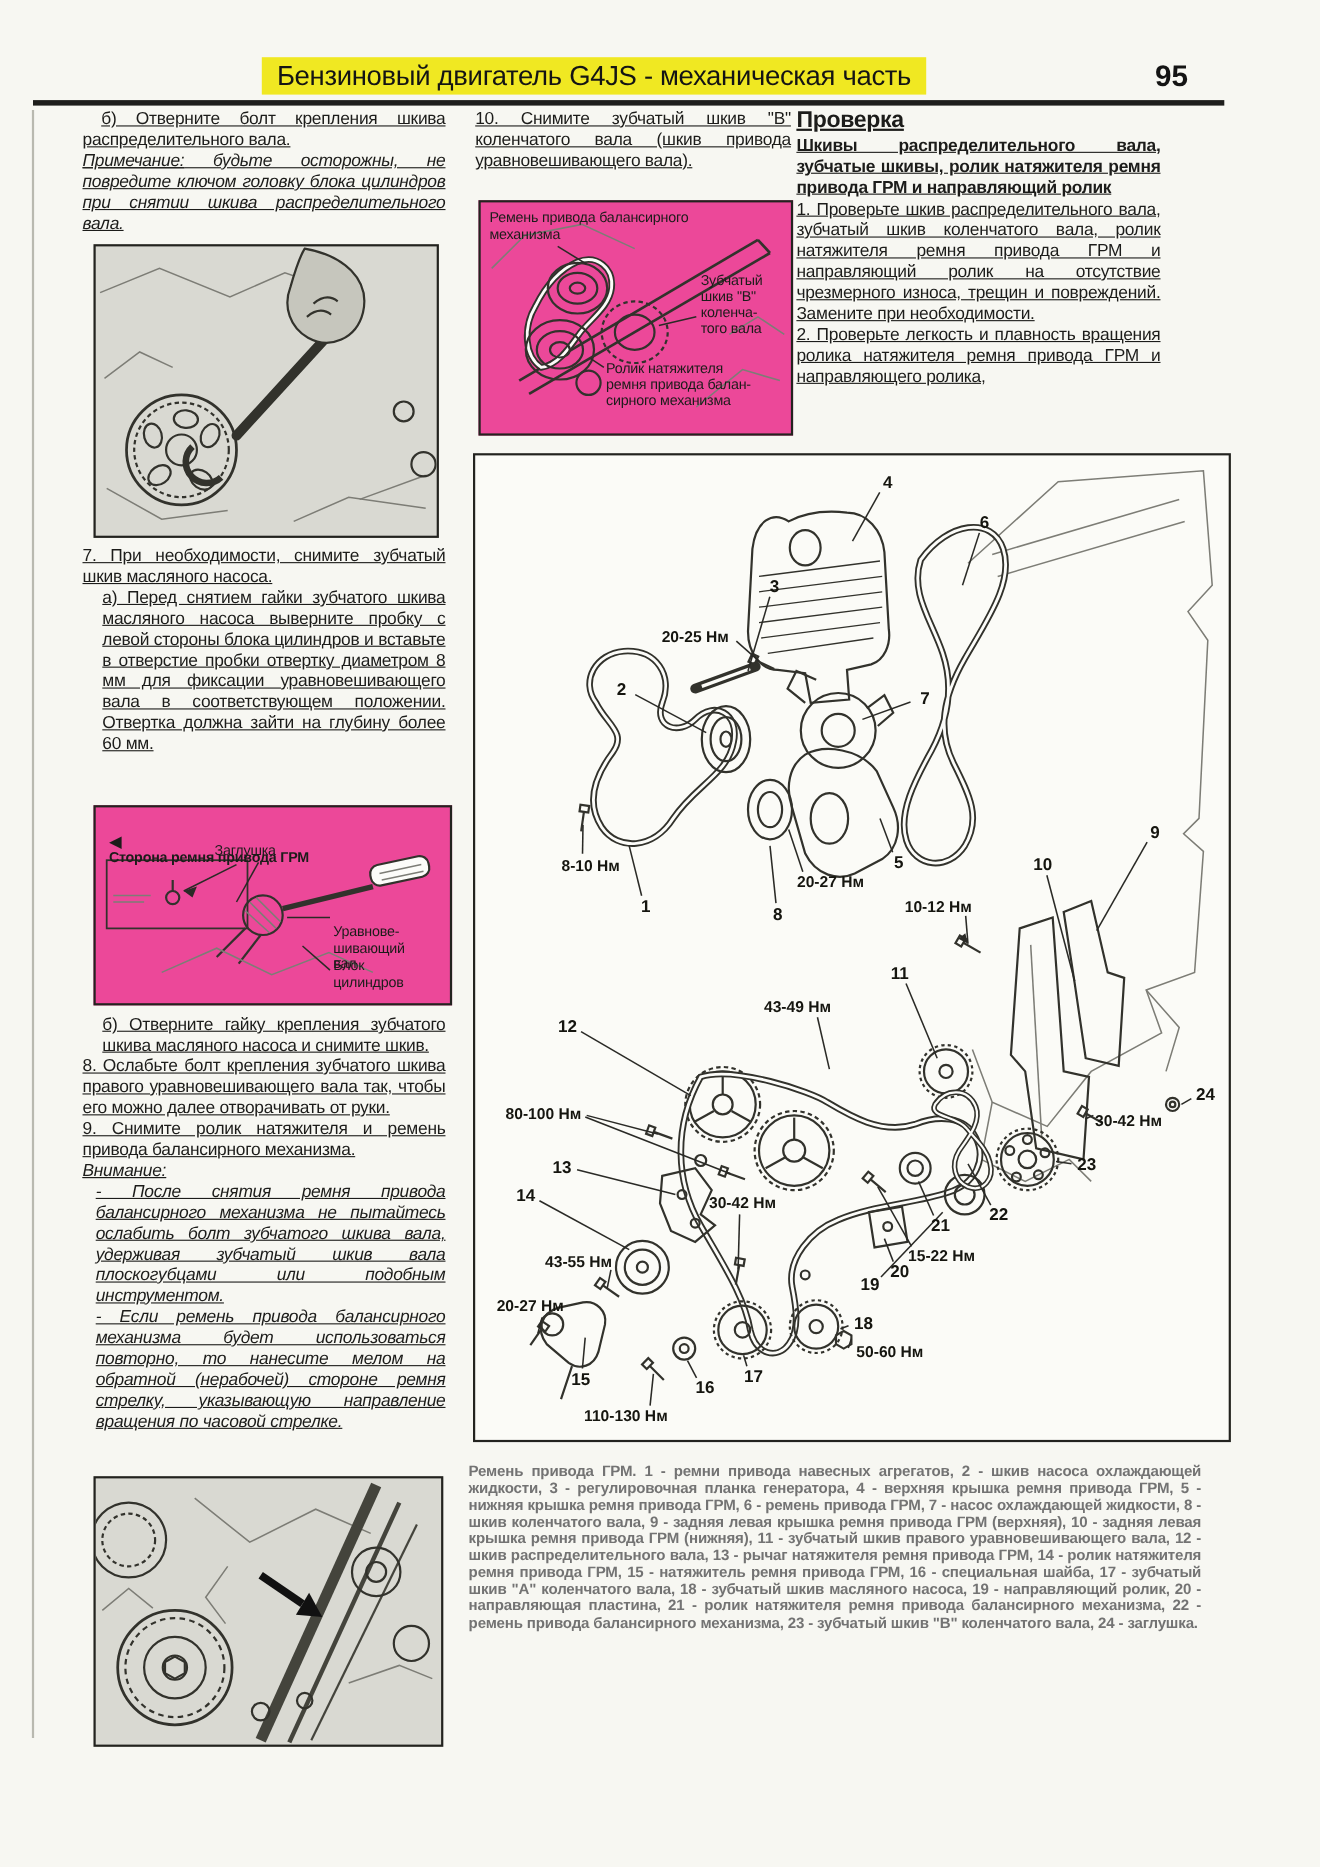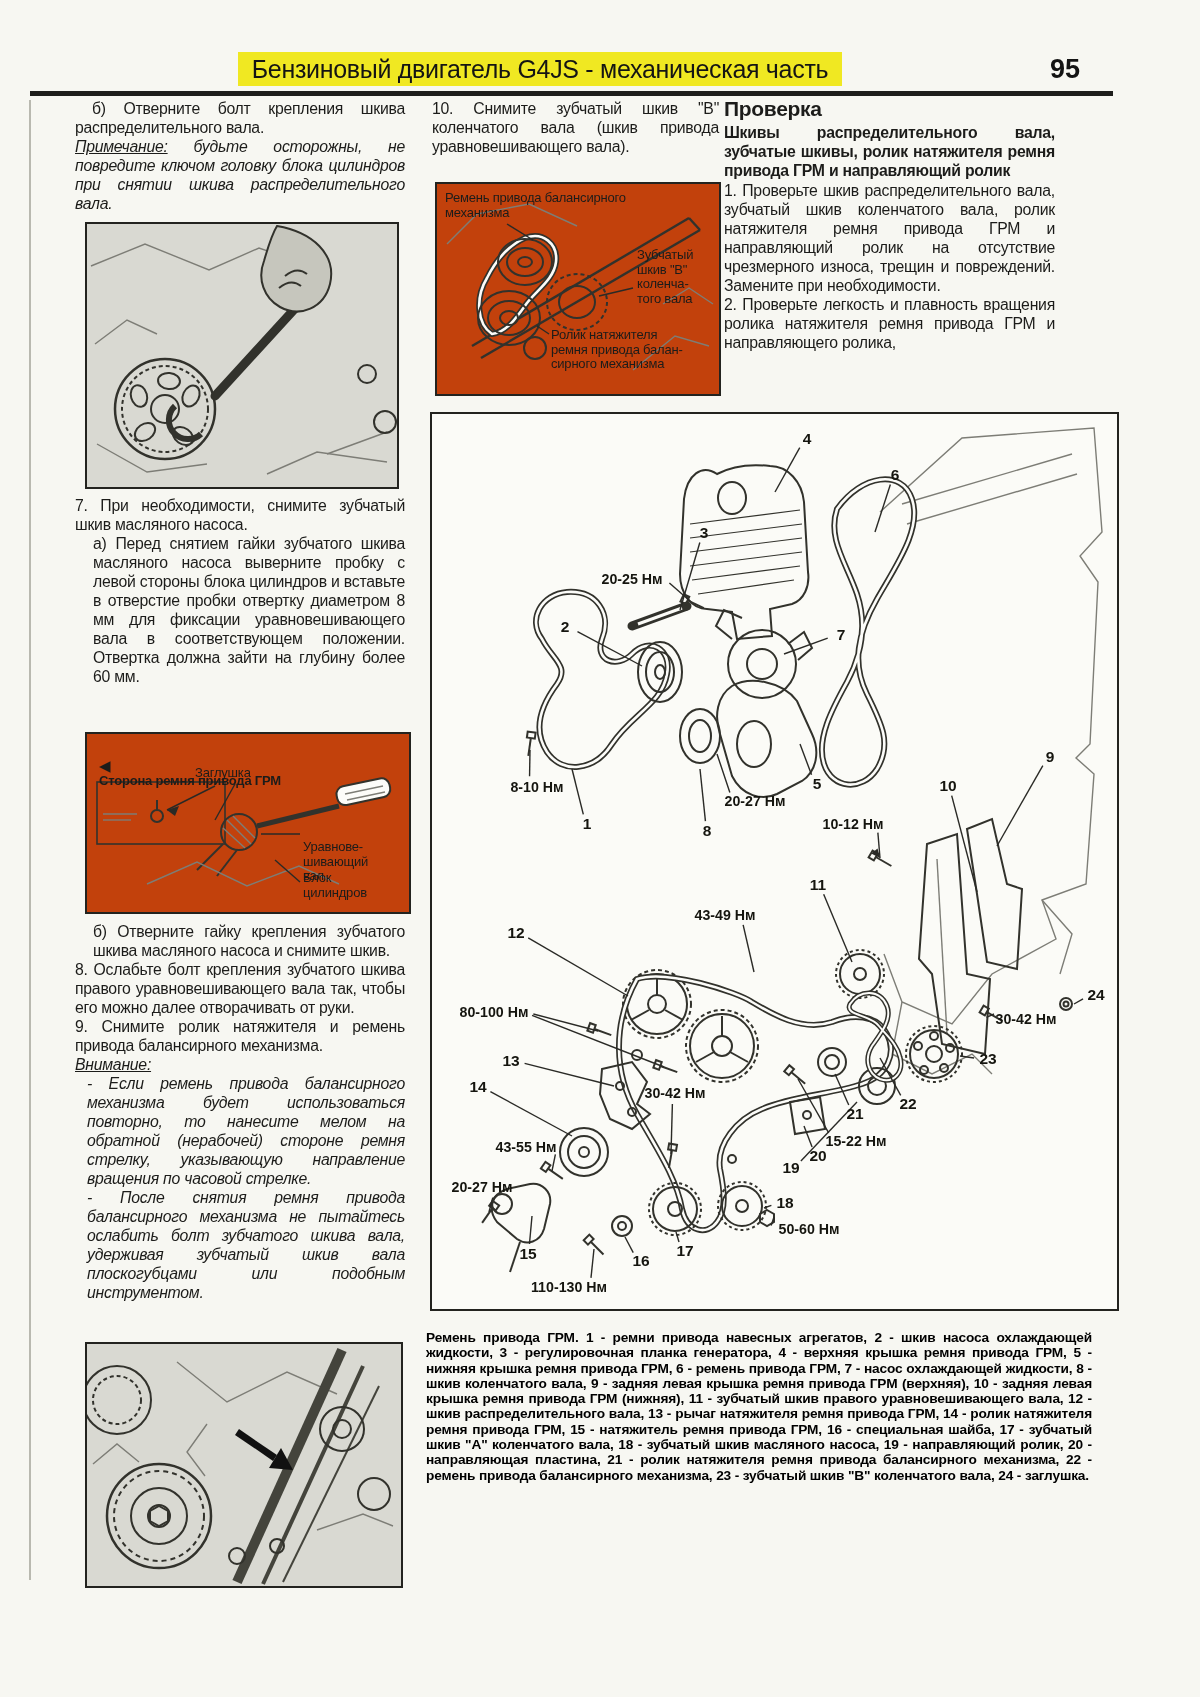--- a/index.html
+++ b/index.html
@@ -8,34 +8,34 @@
   
   .hdr-title{position:absolute;left:30px;top:52px;width:1020px;text-align:center;}
   .hdr-title span{display:inline-block;font-weight:normal;font-size:25px;letter-spacing:-0.3px;
         padding:3px 14px 2px;color:#141414;}
   .pagenum{position:absolute;left:1030px;top:54px;width:70px;text-align:center;
         font-weight:bold;font-size:27px;color:#141414;}
   .rule{position:absolute;left:30px;top:91px;width:1083px;height:5px;background:#1e1e1c;}
   .marginline{position:absolute;left:29px;top:100px;width:2px;height:1480px;background:#b9b9b0;}
   
   .tb{position:absolute;font-size:15.8px;line-height:19px;letter-spacing:-0.25px;text-align:justify;}
-  .tb p{margin:0;}
+  .tb p{margin:0;text-decoration:underline;}
   .ind1{text-indent:17px;}
   .sub{margin-left:18px !important;}
   .it{font-style:italic;}
   .u{text-decoration:underline;}
   .warn{margin-left:12px !important;font-style:italic;}
   .rc-head{font-weight:bold;font-size:21px;letter-spacing:-0.3px;margin:0 0 5px 0 !important;text-align:left;}
   .rc-sub{font-weight:bold;margin:0 0 1px 0 !important;}
   
   .frame{position:absolute;border:2px solid #23231f;background:#d9d9d2;}
-  .framew{position:absolute;border:2px solid #23231f;background:#c2410c;}
+  .framew{position:absolute;border:2px solid #23231f;background:#ec4899;}
   .lbl{position:absolute;font-size:13px;line-height:14.5px;letter-spacing:-0.2px;white-space:pre-line;}
   .caption{position:absolute;font-weight:bold;font-size:13.7px;line-height:15.3px;
-        letter-spacing:-0.15px;text-align:justify;color:#000000;}
+        letter-spacing:-0.15px;text-align:justify;color:#737373;}
   svg{display:block;}
   .sk{stroke:#32322c;fill:none;stroke-width:2;}
   .sk-l{stroke:#7d7d76;fill:none;stroke-width:1.4;}
   .belt2{stroke:#32322c;fill:none;stroke-width:6;}
   .belt2i{stroke:#fcfcf9;fill:none;stroke-width:2.6;}
   text.pnum{font-family:"Liberation Sans",sans-serif;font-weight:bold;font-size:15.5px;fill:#15150f;}
   text.tq{font-family:"Liberation Sans",sans-serif;font-weight:bold;font-size:14.2px;fill:#15150f;}
   .ldr{stroke:#2a2a26;stroke-width:1.4;fill:none;}
 </style>
 </head>
@@ -119,22 +119,22 @@
 вал</div>
     <div class="lbl" style="left:216px;top:137px;">Блок
 цилиндров</div>
   </div>
 
   <div class="tb" style="left:75px;top:922px;width:330px;">
     <p class="sub">б) Отверните гайку крепления зубчатого шкива масляного насоса и снимите шкив.</p>
     <p>8. Ослабьте болт крепления зубчатого шкива правого уравновешивающего вала так, чтобы его можно далее отворачивать от руки.</p>
     <p>9. Снимите ролик натяжителя и ремень привода балансирного механизма.</p>
     <p class="it"><span class="u">Внимание:</span></p>
+    <p class="warn">- После снятия ремня привода балансирного механизма не пытайтесь ослабить болт зубчатого шкива вала, удерживая зубчатый шкив вала плоскогубцами или подобным инструментом.</p>
     <p class="warn">- Если ремень привода балансирного механизма будет использоваться повторно, то нанесите мелом на обратной (нерабочей) стороне ремня стрелку, указывающую направление вращения по часовой стрелке.</p>
-    <p class="warn">- После снятия ремня привода балансирного механизма не пытайтесь ослабить болт зубчатого шкива вала, удерживая зубчатый шкив вала плоскогубцами или подобным инструментом.</p>
   </div>
 
   <div class="frame" style="left:85px;top:1342px;width:314px;height:242px;">
     <svg width="314" height="242" viewBox="0 0 314 242">
       <polyline class="sk-l" points="90,18 140,58 200,28 250,50"></polyline>
       <polyline class="sk-l" points="6,120 30,100 52,118"></polyline>
       <circle class="sk" cx="30" cy="56" r="34"></circle>
       <circle class="sk" cx="30" cy="56" r="24" stroke-dasharray="4 3"></circle>
       <circle class="sk" cx="72" cy="172" r="52" style="stroke-width:2.5"></circle>
       <circle class="sk" cx="72" cy="172" r="45" stroke-dasharray="5 4"></circle>

